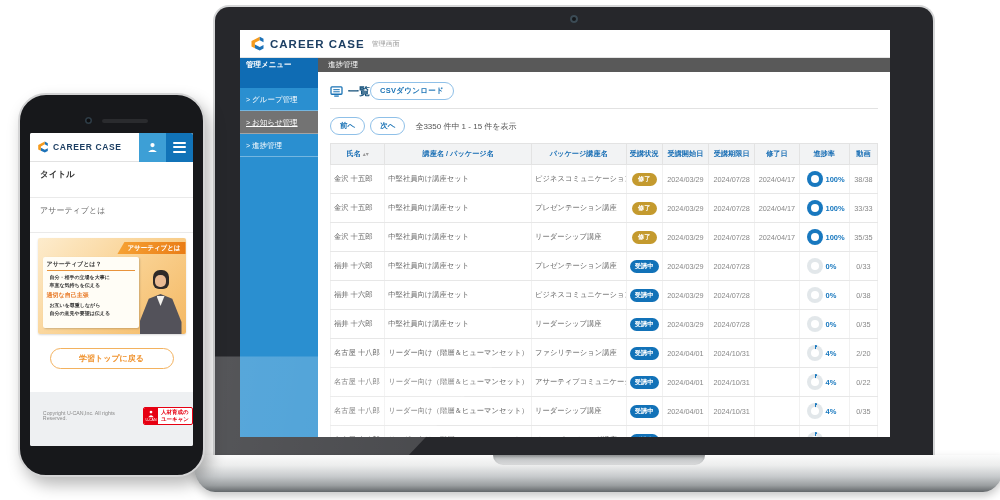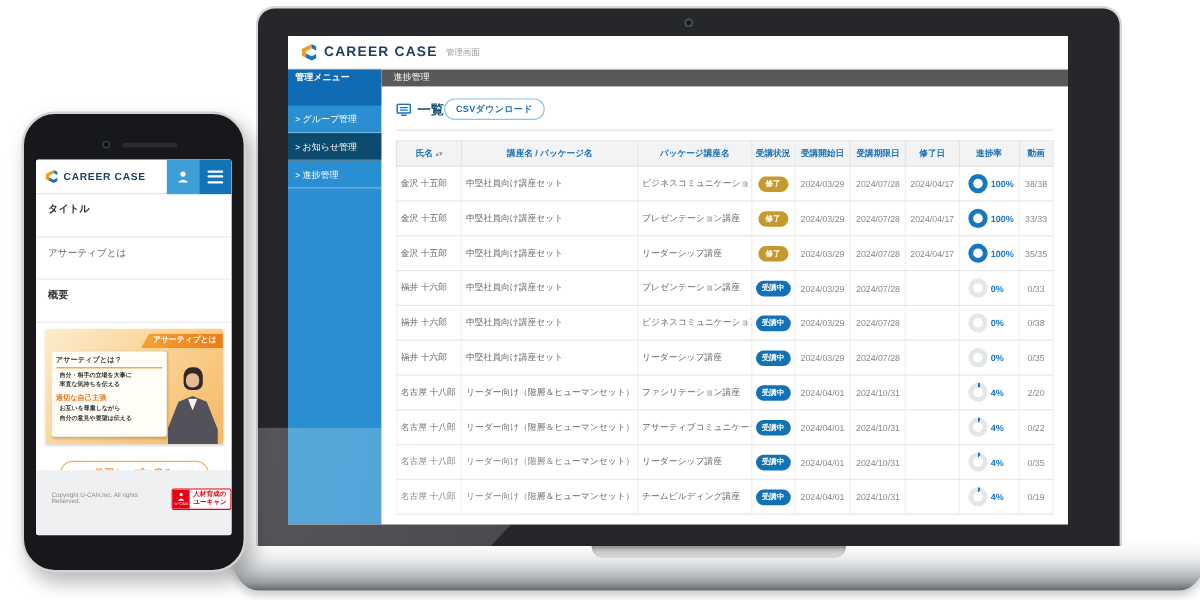--- a/index.html
+++ b/index.html
@@ -54,21 +54,21 @@
   .uid { font-size:8px; color:#444; }
   .chev { width:6px; height:6px; border-right:1.5px solid #9ab2c6; border-bottom:1.5px solid #9ab2c6; transform:rotate(45deg) translateY(-2px); }
   .person-glyph { display:inline-flex; }
 
   
   .app-body { flex:1; display:flex; min-height:0; }
   .sidebar { width:78px; flex:0 0 78px; background:#2a8fd0; display:flex; flex-direction:column; }
   .side-title { height:30px; background:#0f6cb4; color:#fff; font-size:7.5px; font-weight:bold; line-height:14px; padding-left:6px; }
   .side-item { height:23px; line-height:23px; color:#fff; font-size:7.5px; padding-left:6px; border-bottom:1px solid rgba(255,255,255,.35); cursor:pointer; }
   .side-item::before { content:"> "; font-size:7px; }
-  .side-item.hl { background:#0c4a6e; }
+  .side-item.hl { background:#737373;text-decoration:underline; }
   .main { flex:1; display:flex; flex-direction:column; min-width:0; background:#fff; }
   .crumb { height:14px; flex:0 0 14px; background:#595959; color:#fff; font-size:7.5px; line-height:14px; padding-left:10px; }
   .content { flex:1; padding:7px 12px 0 12px; overflow:hidden; }
 
   .title-row { display:flex; align-items:center; height:24px; }
   .page-title { display:flex; align-items:center; gap:5px; font-size:11px; font-weight:bold; color:#14507a; }
   .pill {
     border:1px solid #8fc0e8; background:#fff; color:#1a73b5; font-weight:bold;
     font-size:7.5px; border-radius:10px; padding:3px 9px; cursor:pointer;
     font-family:inherit;
@@ -211,20 +211,25 @@
                   <line x1="3.5" y1="6.3" x2="10.5" y2="6.3" stroke="#1a73b5" stroke-width="1.1"></line>
                   <line x1="4.5" y1="11" x2="9.5" y2="11" stroke="#1a73b5" stroke-width="1.4"></line>
                 </svg>
                 <span>一覧</span>
               </div>
               <button class="pill csv-btn">CSVダウンロード</button>
             </div>
 
             <div class="divider"></div>
 
+            <div class="pager">
+              <button class="pill">前へ</button>
+              <button class="pill">次へ</button>
+              <span class="summary">全3350 件中 1 - 15 件を表示</span>
+            </div>
 
             <table>
               <colgroup>
                 <col class="c1">
                   <col class="c2">
                   <col class="c3">
                   <col class="c4">
                   <col class="c5">
                 <col class="c6">
                   <col class="c7">
@@ -466,21 +471,20 @@
                 <span></span>
               </span>
           </div>
         </div>
       </header>
 
       <div class="pbody">
         <div class="pcard">
           <div class="prow bold">タイトル</div>
           <div class="prow">アサーティブとは</div>
-          <div class="prow bold">概要</div>
 
           <div class="video">
             <div class="vbanner">アサーティブとは</div>
             <div class="vpanel">
               <div class="vtitle">アサーティブとは？</div>
               <div class="vline">自分・相手の立場を大事に</div>
               <div class="vline">率直な気持ちを伝える</div>
               <div class="vhl">適切な自己主張</div>
               <div class="vline">お互いを尊重しながら</div>
               <div class="vline">自分の意見や要望は伝える</div>

